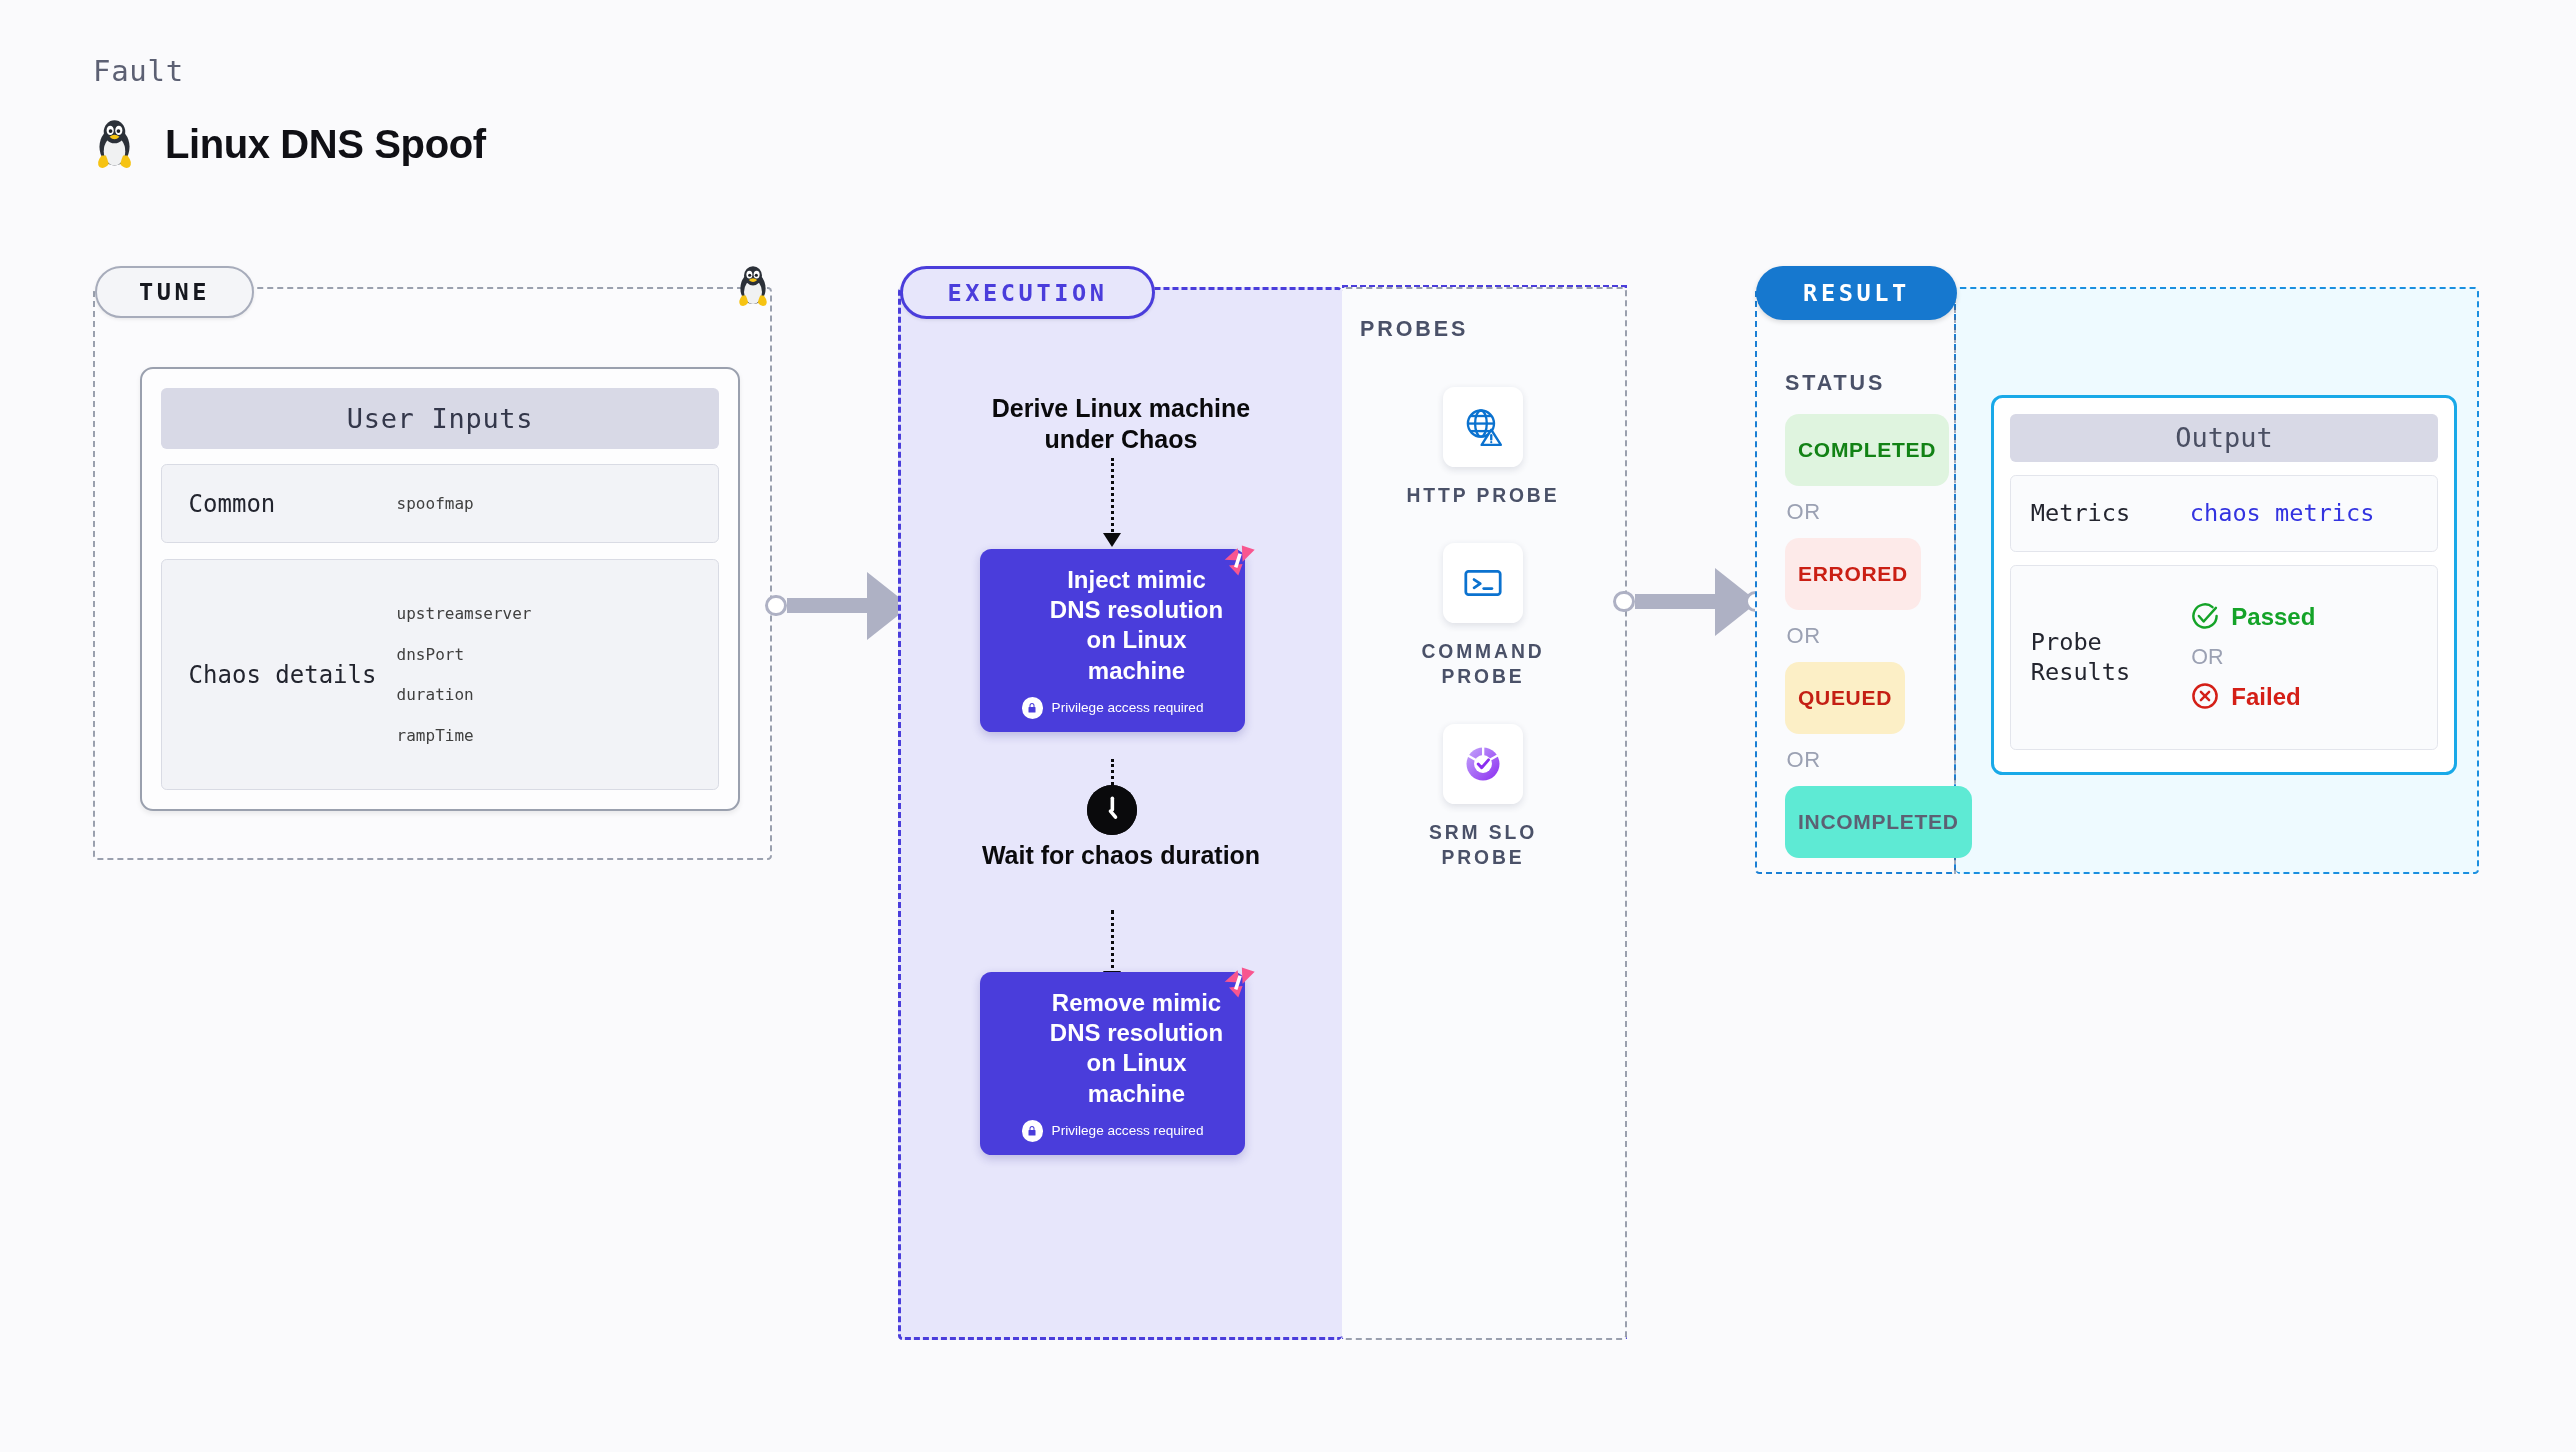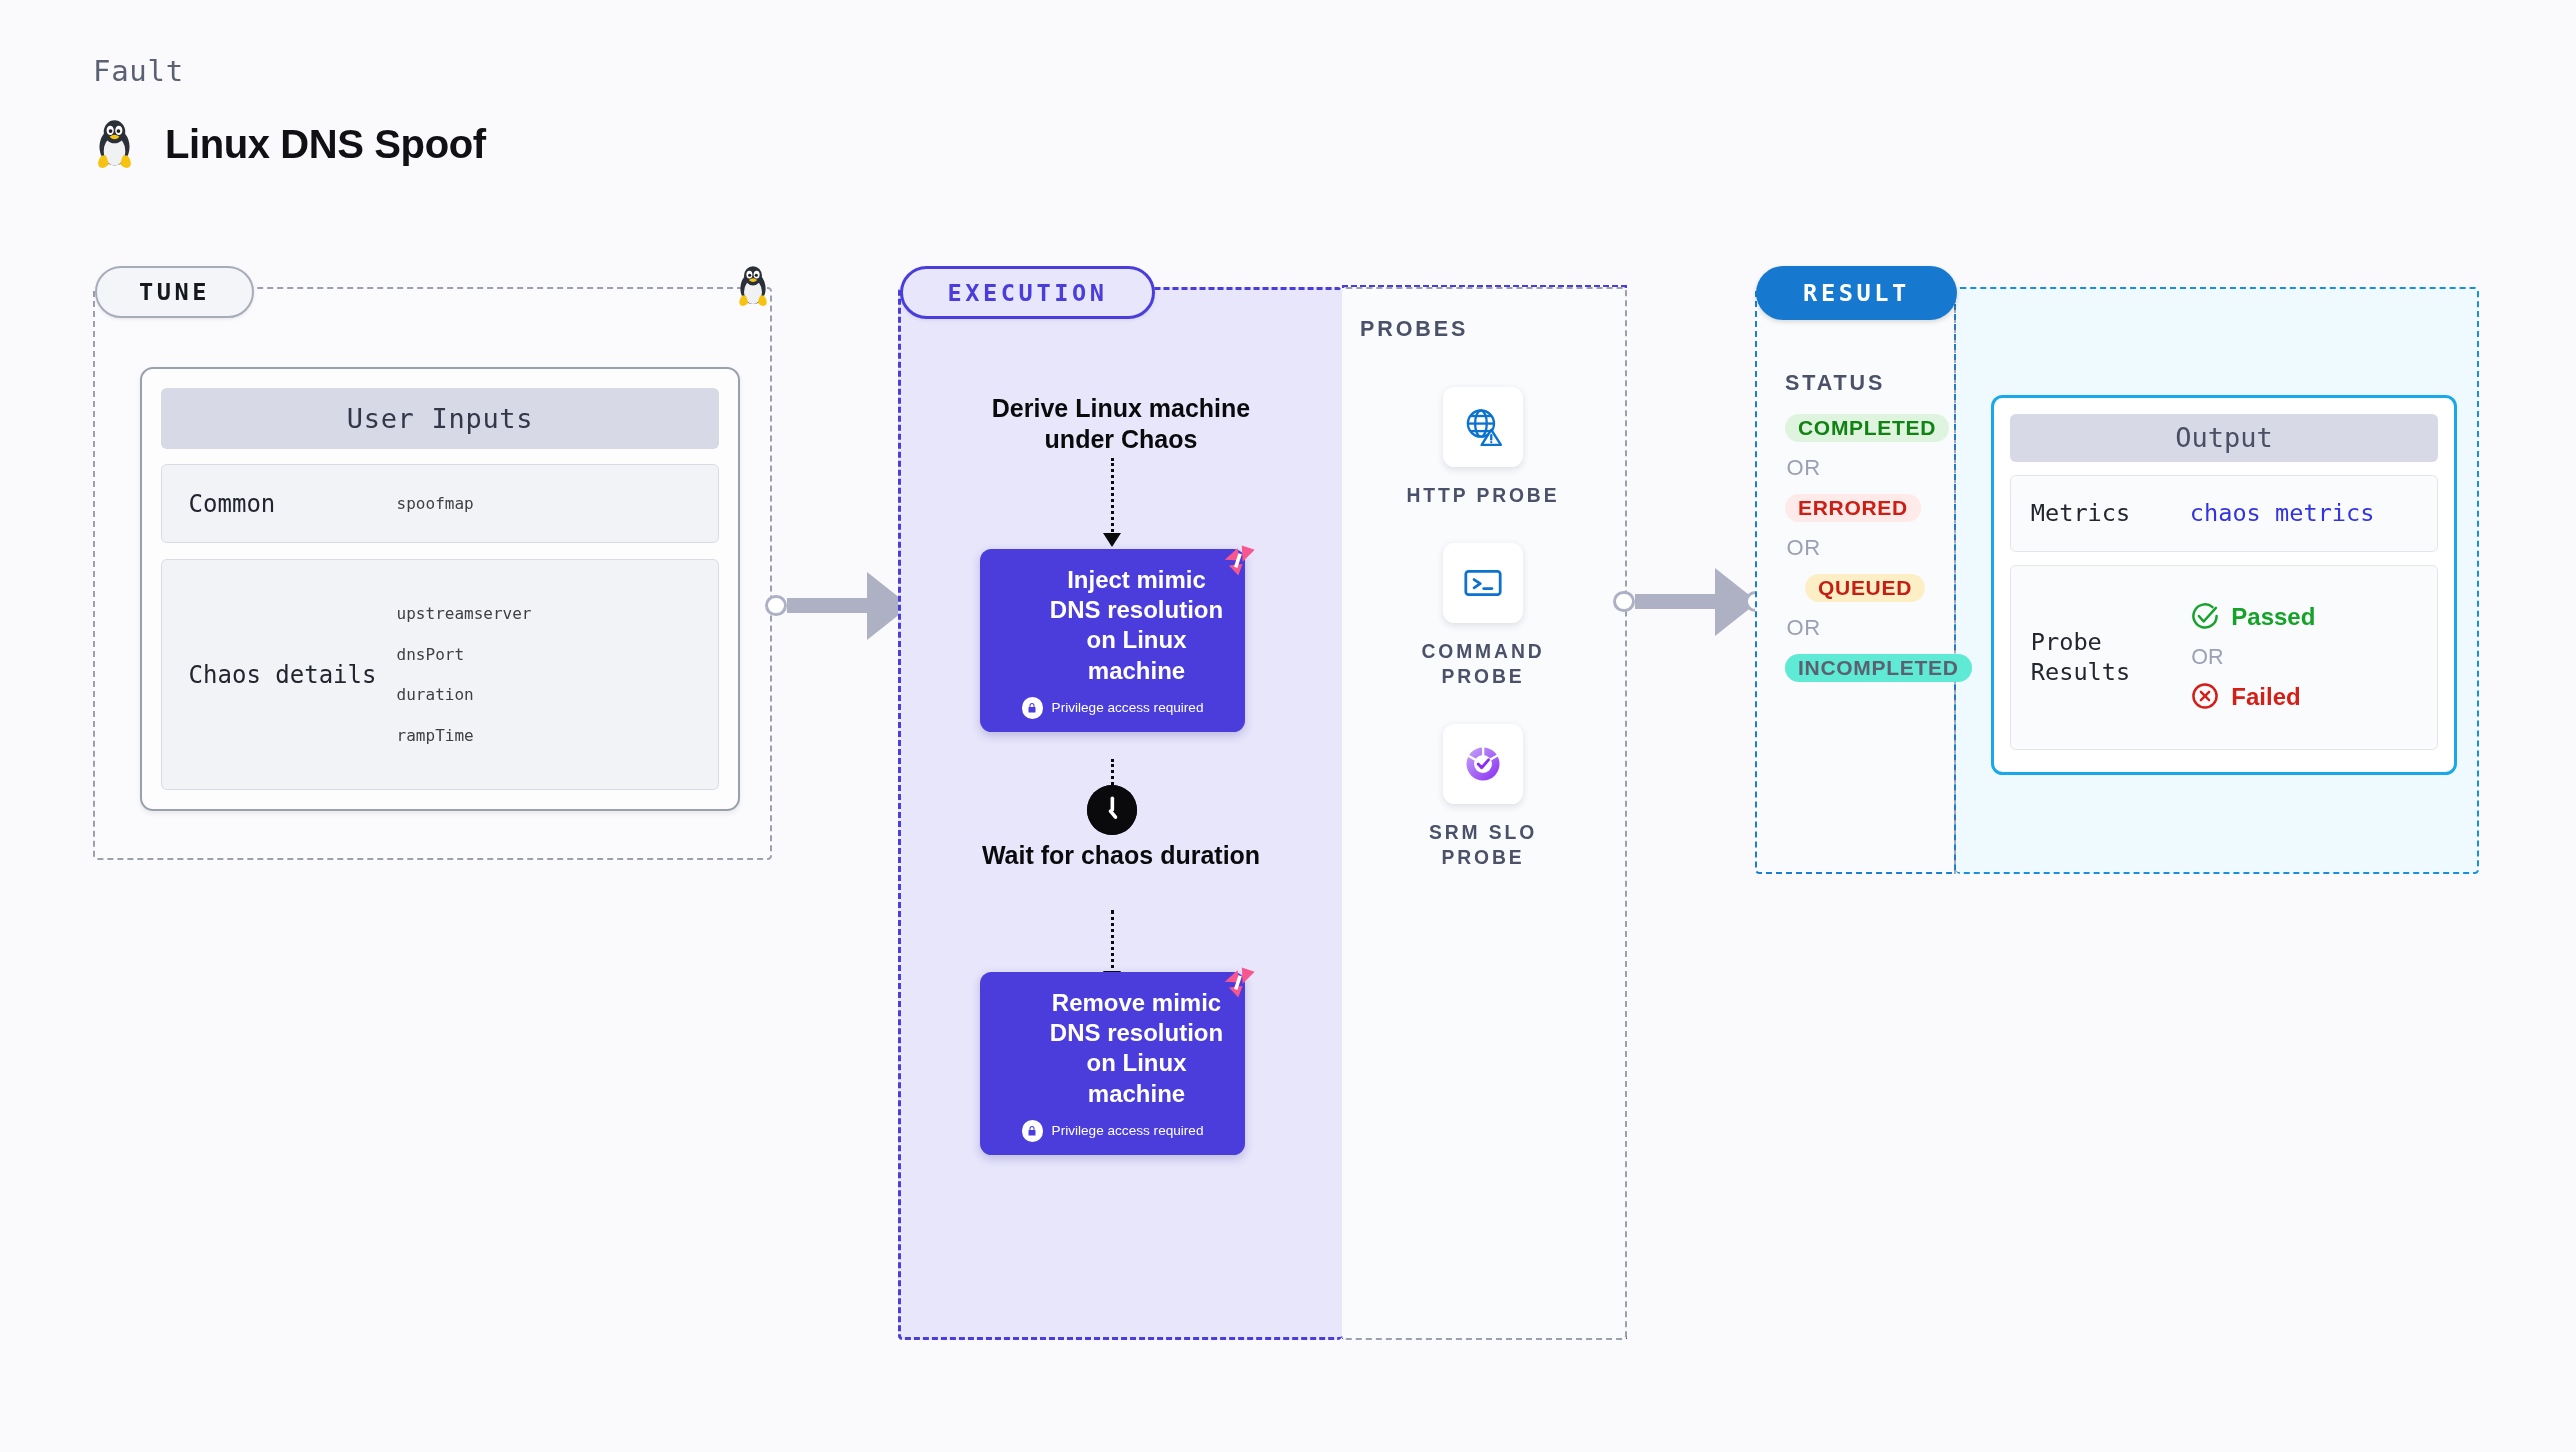--- a/index.html
+++ b/index.html
@@ -198,25 +198,25 @@
   .probe-srm  { left:1390px; top:724px; }
 
   
   .status-title {
     position:absolute; left:1785px; top:371px;
     font-size:21.5px; font-weight:700; color:#4a5168; letter-spacing:2.9px;
   }
   .status-col { position:absolute; left:1785px; top:414px; width:165px; }
   .status-chip {
     display:inline-block; border-radius:14px;
-    padding:2px 13px; font-size:21px; font-weight:700; letter-spacing:0.7px;
+    padding:24px 13px; font-size:21px; font-weight:700; letter-spacing:0.7px;
   }
   .chip-completed   { background:#dff4df; color:#128215; }
   .chip-errored     { background:#fdeae9; color:#ca1f14; }
-  .chip-queued      { background:#fcefc6; color:#c41f14;margin-left:20px; }
+  .chip-queued      { background:#fcefc6; color:#c41f14; }
   .chip-incompleted { background:#5eead4; color:#5c6073; }
   .status-or {
     font-size:22px; color:#9ba1b3; margin:13px 0 13px 1.4px; letter-spacing:0.7px;
   }
 
   
   .output-card {
     position:absolute; left:1991px; top:395px; width:466px; height:380px;
     background:#ffffff; border:3.6px solid #19a9e8; border-radius:11.5px;
     padding:15.8px;

